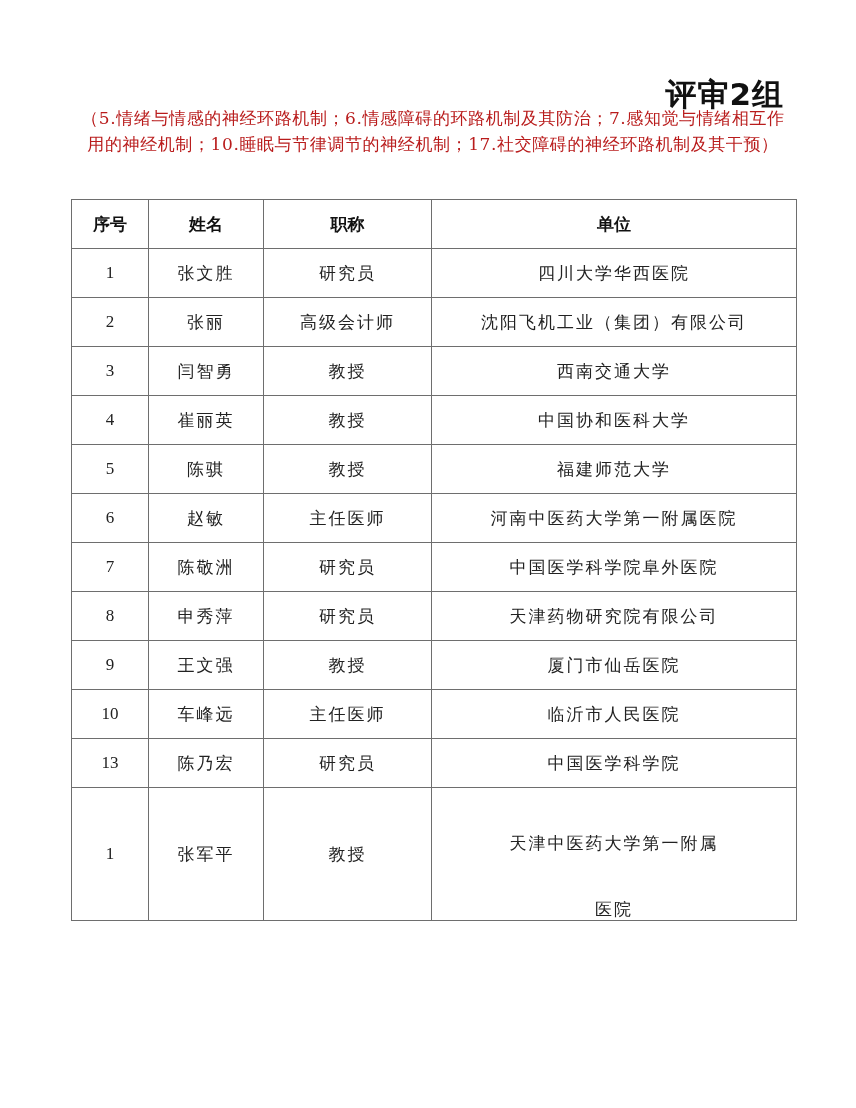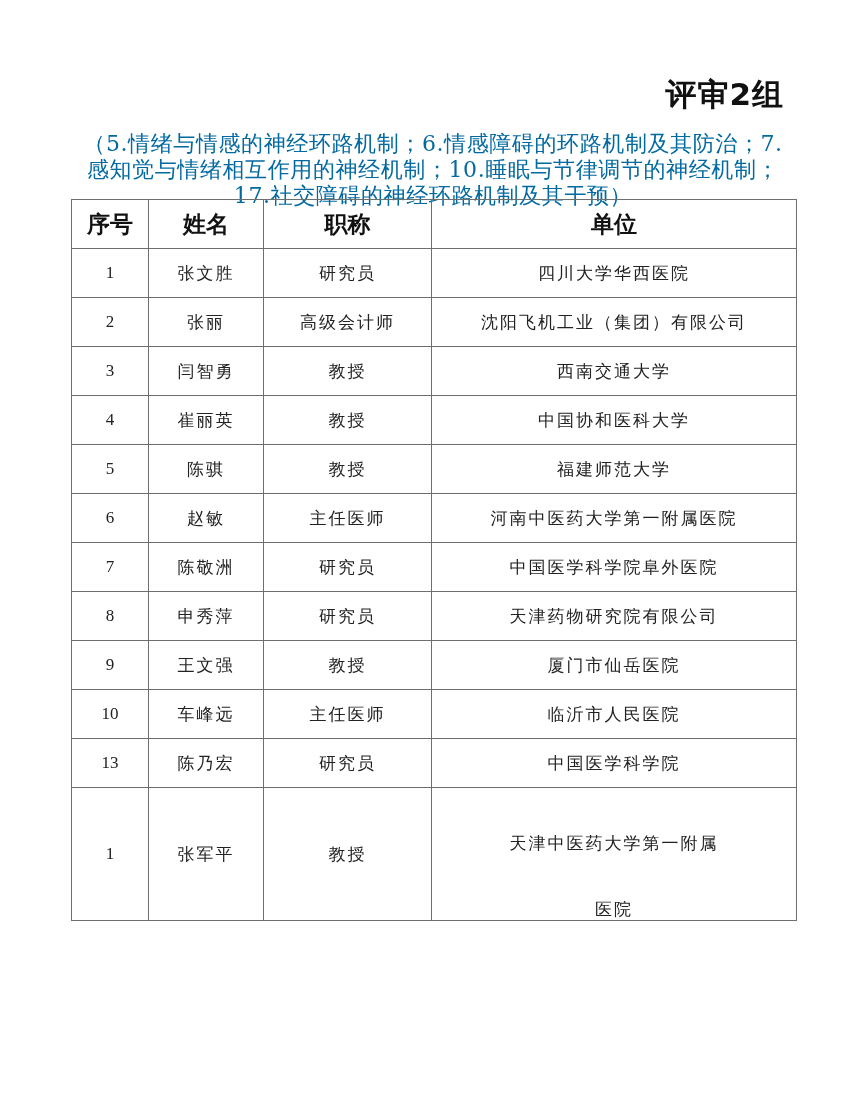--- a/index.html
+++ b/index.html
@@ -24,47 +24,47 @@
       font-family: "DejaVu Sans", "Liberation Sans", sans-serif;
       font-weight: bold;
       font-size: 31px;
       line-height: 40px;
       color: #111;
       letter-spacing: 1px;
     }
     .subtitle {
       position: absolute;
       left: 78px;
-      top: 131px;
+      top: 105px;
       width: 710px;
       text-align: center;
-      font-size: 22px;
+      font-size: 17px;
       line-height: 26px;
-      color: #0369a1;
+      color: #b91c1c;
       letter-spacing: 0.6px;
     }
     table.roster {
       position: absolute;
       left: 71px;
       top: 199px;
       width: 725px;
       border-collapse: collapse;
       table-layout: fixed;
     }
     table.roster th, table.roster td {
       border: 1.5px solid #6e6e6e;
       text-align: center;
       vertical-align: middle;
       padding: 0;
     }
     table.roster th {
       height: 48px;
       font-family: "DejaVu Sans", "Liberation Sans", sans-serif;
       font-weight: bold;
-      font-size: 23px;
+      font-size: 17px;
       color: #111;
     }
     table.roster td {
       height: 48px;
       font-size: 17px;
       color: #222;
       letter-spacing: 2px;
     }
     table.roster td.num {
       font-family: "Liberation Serif", "DejaVu Serif", serif;

